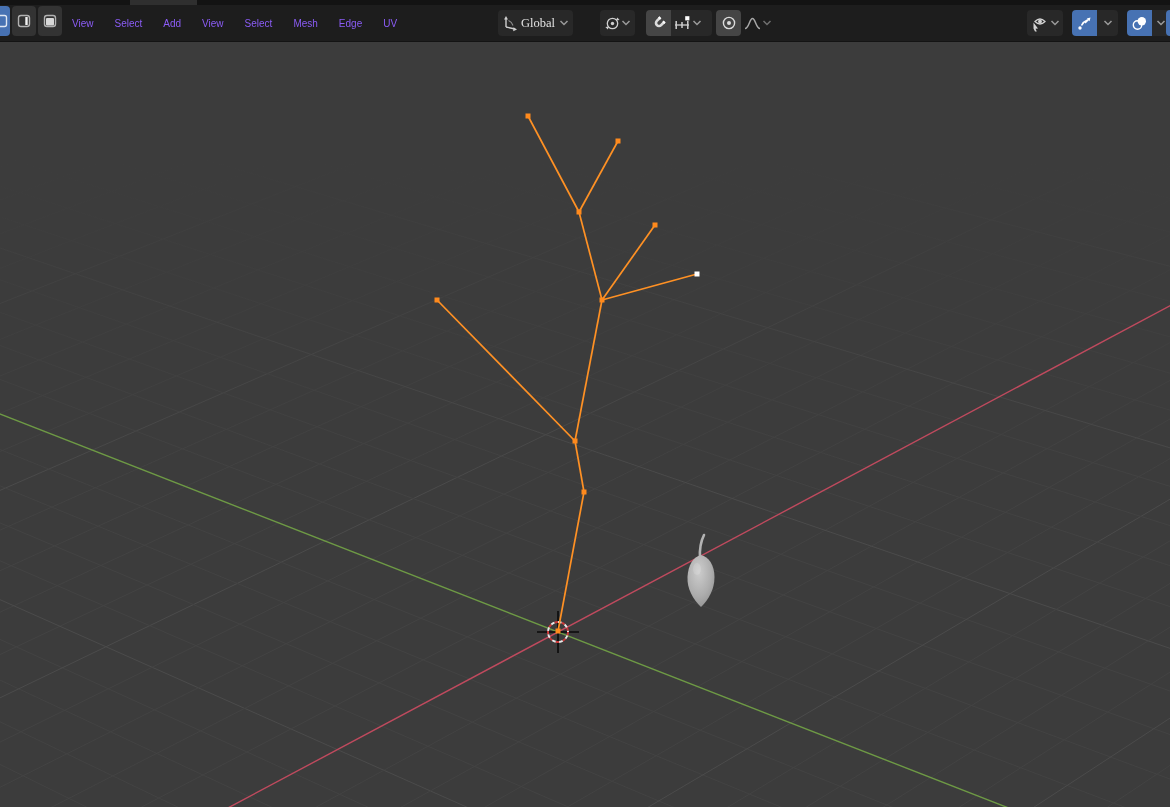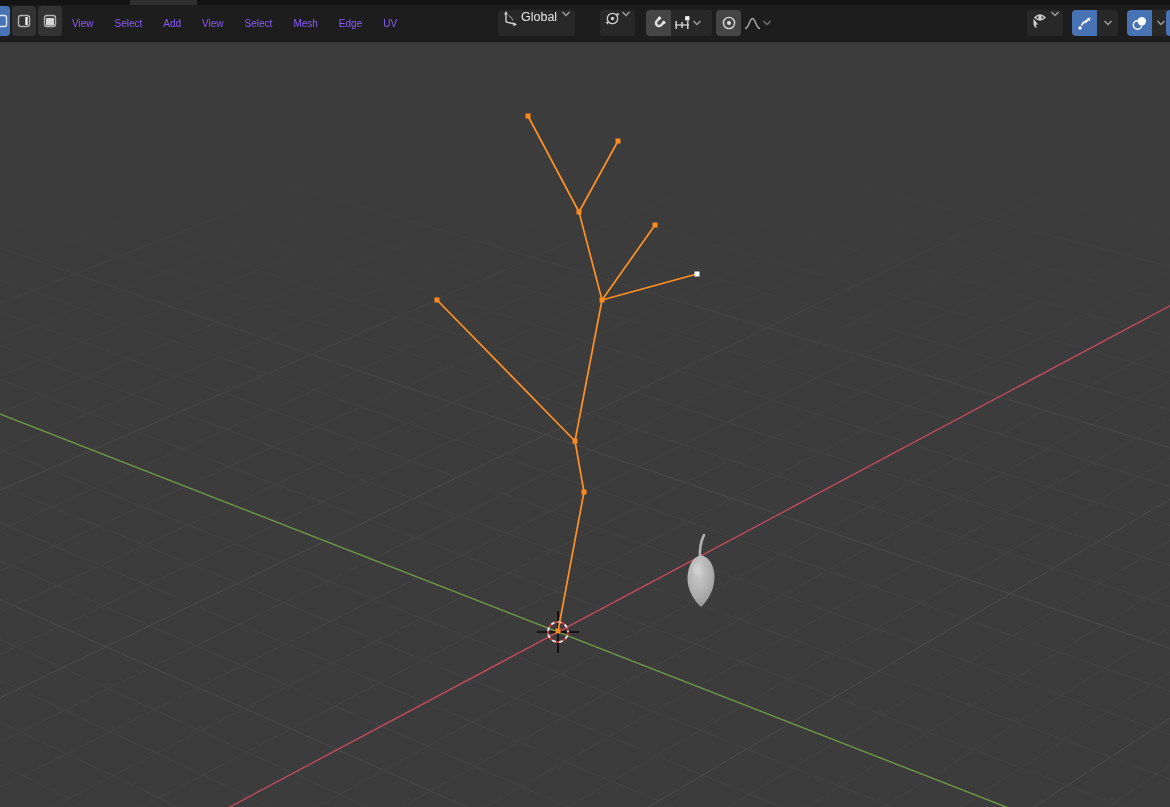--- a/index.html
+++ b/index.html
@@ -5,21 +5,21 @@
   html,body{margin:0;padding:0;background:#000;}
   body{width:1170px;height:807px;overflow:hidden;font-family:"Liberation Sans",sans-serif;-webkit-font-smoothing:antialiased;}
   .app{position:relative;width:1170px;height:807px;background:#3c3c3c;}
 
   
   .top-strip{position:absolute;left:0;top:0;width:1170px;height:5px;background:#131313;z-index:5;}
   .strip-seg{position:absolute;left:130px;top:0;width:67px;height:5px;background:#2f2f2f;}
 
   
   .hdr{position:absolute;left:0;top:5px;width:1170px;height:36px;background:#1d1d1d;border-bottom:1px solid #141414;z-index:4;}
-  .hdr .grp{position:absolute;top:5px;height:26px;display:flex;align-items:flex-start;background:#282828;border-radius:4px;}
+  .hdr .grp{position:absolute;top:5px;height:26px;display:flex;align-items:center;background:#282828;border-radius:4px;font-family:Liberation Serif, serif;}
   .mode-group{position:absolute;left:0;top:1px;height:30px;display:flex;gap:2px;}
   .mode-btn{position:relative;width:24px;height:30px;border:none;padding:0;background:#333333;border-radius:4px;display:flex;align-items:center;justify-content:center;overflow:hidden;cursor:pointer;}
   .mode-btn.active{background:#4772b3;}
   .mode-btn.cut{width:10px;border-radius:0 4px 4px 0;}
   .menus{position:absolute;left:72px;top:0;height:36px;display:inline-flex;gap:21px;align-items:center;}
   .menus span{font-size:10px;color:#8b5cf6;cursor:default;}
   .lbl{font-size:12.5px;color:#e3e3e3;padding:0 4px 0 2px;}
   .tgl{height:26px;display:flex;align-items:center;justify-content:center;background:#454545;}
   .dd{height:26px;display:flex;align-items:center;background:#282828;}
   .blue{background:#4772b3 !important;}

